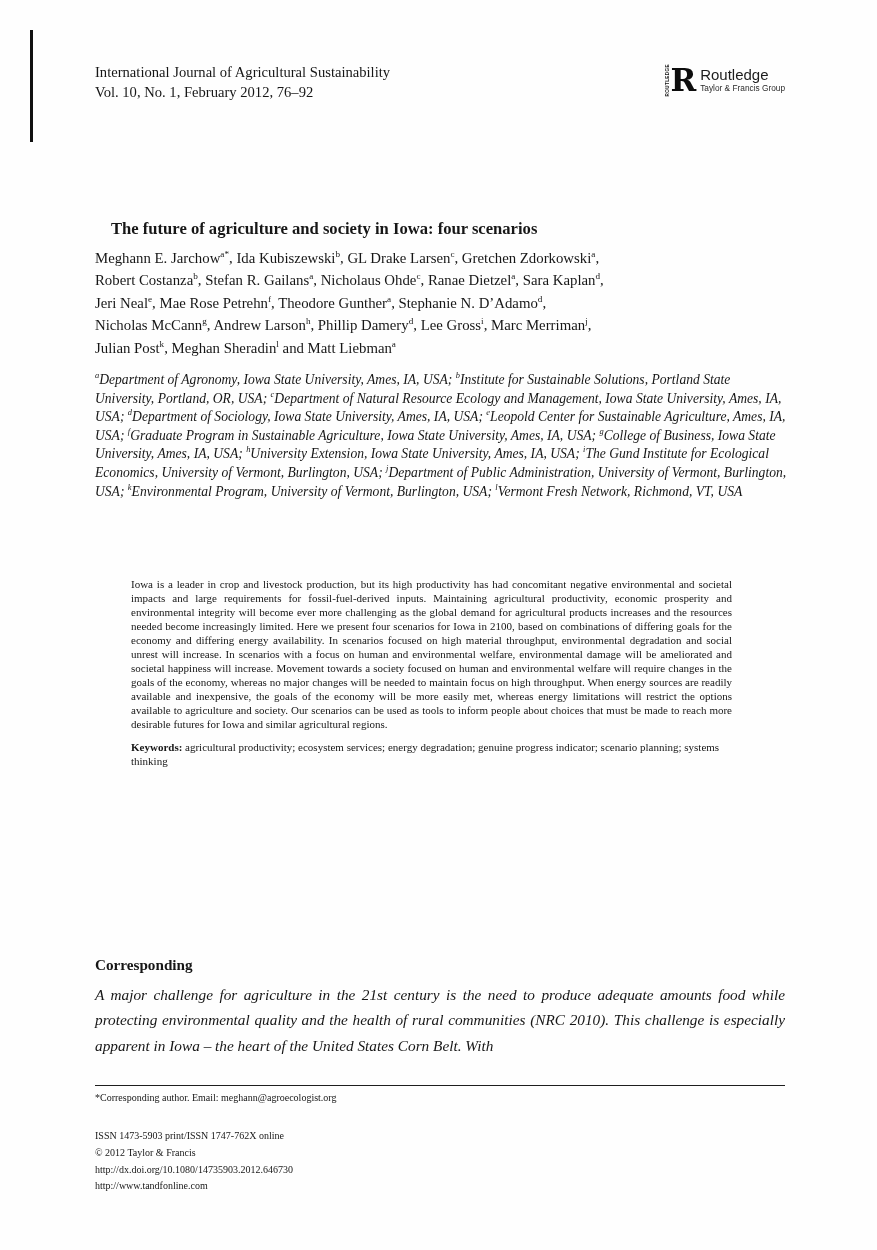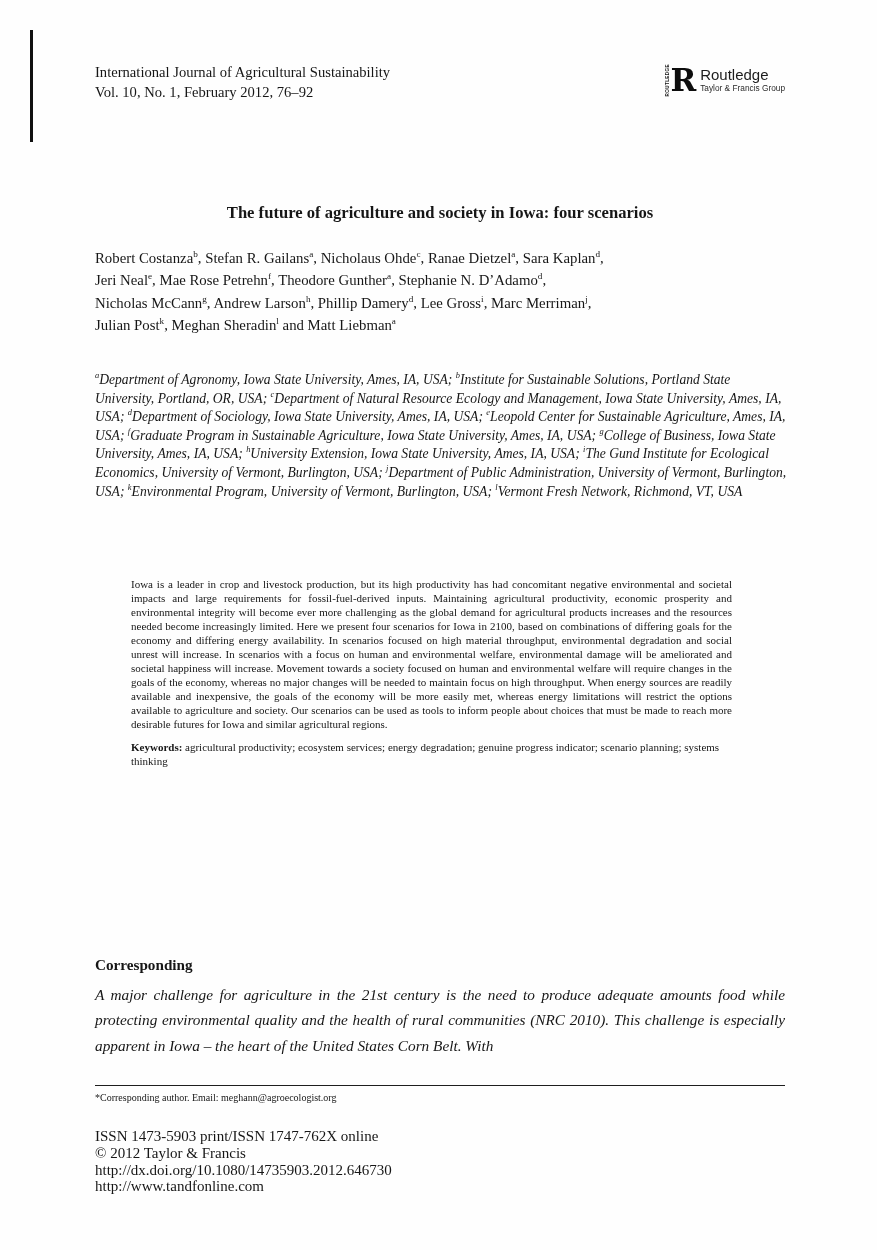--- a/index.html
+++ b/index.html
@@ -33,21 +33,21 @@
 
   .abstract{position:absolute;top:577px;left:131px;width:601px;font-size:11px;line-height:14px;text-align:justify;}
   .keywords{margin-top:9px;text-align:left;}
   .kw-label{font-weight:bold;}
 
   .intro-head{position:absolute;top:956px;left:95px;font-size:15.2px;font-weight:bold;}
   .intro-para{position:absolute;top:982px;left:95px;width:690px;font-size:15.3px;line-height:25.4px;text-align:justify;font-style:italic;}
 
   .foot-rule{position:absolute;top:1085px;left:95px;width:690px;height:1px;background:#1e1e1e;}
   .corresp{position:absolute;top:1092px;left:95px;font-size:10px;}
-  .pubinfo{position:absolute;top:1128px;left:95px;font-size:15px;line-height:16.8px;}
+  .pubinfo{position:absolute;top:1128px;left:95px;font-size:10px;line-height:16.8px;}
 </style>
 </head>
 <body>
 
 <div class="page">
 
   <div class="scan-line"></div>
 
   <div class="hdr">
     <div>
@@ -59,23 +59,24 @@
         <span class="logo-vtext">ROUTLEDGE</span>
         <span class="logo-r">R</span>
       </div>
       <div class="logo-text">
         <span class="logo-brand">Routledge</span>
         <span class="logo-tagline">Taylor &amp; Francis Group</span>
       </div>
     </div>
   </div>
 
-  <h1 class="article-title" style="margin:0;text-align:center;">The future of agriculture and society in Iowa: four scenarios</h1>
+  <h1 class="article-title" style="margin:16px;">The future of agriculture and society in Iowa: four scenarios</h1>
 
   <div class="authors">
+      <div>Meghann E. Jarchow<sup>a*</sup>, Ida Kubiszewski<sup>b</sup>, GL Drake Larsen<sup>c</sup>, Gretchen Zdorkowski<sup>a</sup>,</div>
       <div>Robert Costanza<sup>b</sup>, Stefan R. Gailans<sup>a</sup>, Nicholaus Ohde<sup>c</sup>, Ranae Dietzel<sup>a</sup>, Sara Kaplan<sup>d</sup>,</div>
       <div>Jeri Neal<sup>e</sup>, Mae Rose Petrehn<sup>f</sup>, Theodore Gunther<sup>a</sup>, Stephanie N. D’Adamo<sup>d</sup>,</div>
       <div>Nicholas McCann<sup>g</sup>, Andrew Larson<sup>h</sup>, Phillip Damery<sup>d</sup>, Lee Gross<sup>i</sup>, Marc Merriman<sup>j</sup>,</div>
       <div>Julian Post<sup>k</sup>, Meghan Sheradin<sup>l</sup> and Matt Liebman<sup>a</sup></div>
     </div>
 
   <div class="affils"><sup>a</sup>Department of Agronomy, Iowa State University, Ames, IA, USA; <sup>b</sup>Institute for Sustainable Solutions, Portland State University, Portland, OR, USA; <sup>c</sup>Department of Natural Resource Ecology and Management, Iowa State University, Ames, IA, USA; <sup>d</sup>Department of Sociology, Iowa State University, Ames, IA, USA; <sup>e</sup>Leopold Center for Sustainable Agriculture, Ames, IA, USA; <sup>f</sup>Graduate Program in Sustainable Agriculture, Iowa State University, Ames, IA, USA; <sup>g</sup>College of Business, Iowa State University, Ames, IA, USA; <sup>h</sup>University Extension, Iowa State University, Ames, IA, USA; <sup>i</sup>The Gund Institute for Ecological Economics, University of Vermont, Burlington, USA; <sup>j</sup>Department of Public Administration, University of Vermont, Burlington, USA; <sup>k</sup>Environmental Program, University of Vermont, Burlington, USA; <sup>l</sup>Vermont Fresh Network, Richmond, VT, USA</div>
 
   <div class="abstract">
     <div>Iowa is a leader in crop and livestock production, but its high productivity has had concomitant negative environmental and societal impacts and large requirements for fossil-fuel-derived inputs. Maintaining agricultural productivity, economic prosperity and environmental integrity will become ever more challenging as the global demand for agricultural products increases and the resources needed become increasingly limited. Here we present four scenarios for Iowa in 2100, based on combinations of differing goals for the economy and differing energy availability. In scenarios focused on high material throughput, environmental degradation and social unrest will increase. In scenarios with a focus on human and environmental welfare, environmental damage will be ameliorated and societal happiness will increase. Movement towards a society focused on human and environmental welfare will require changes in the goals of the economy, whereas no major changes will be needed to maintain focus on high throughput. When energy sources are readily available and inexpensive, the goals of the economy will be more easily met, whereas energy limitations will restrict the options available to agriculture and society. Our scenarios can be used as tools to inform people about choices that must be made to reach more desirable futures for Iowa and similar agricultural regions.</div>

